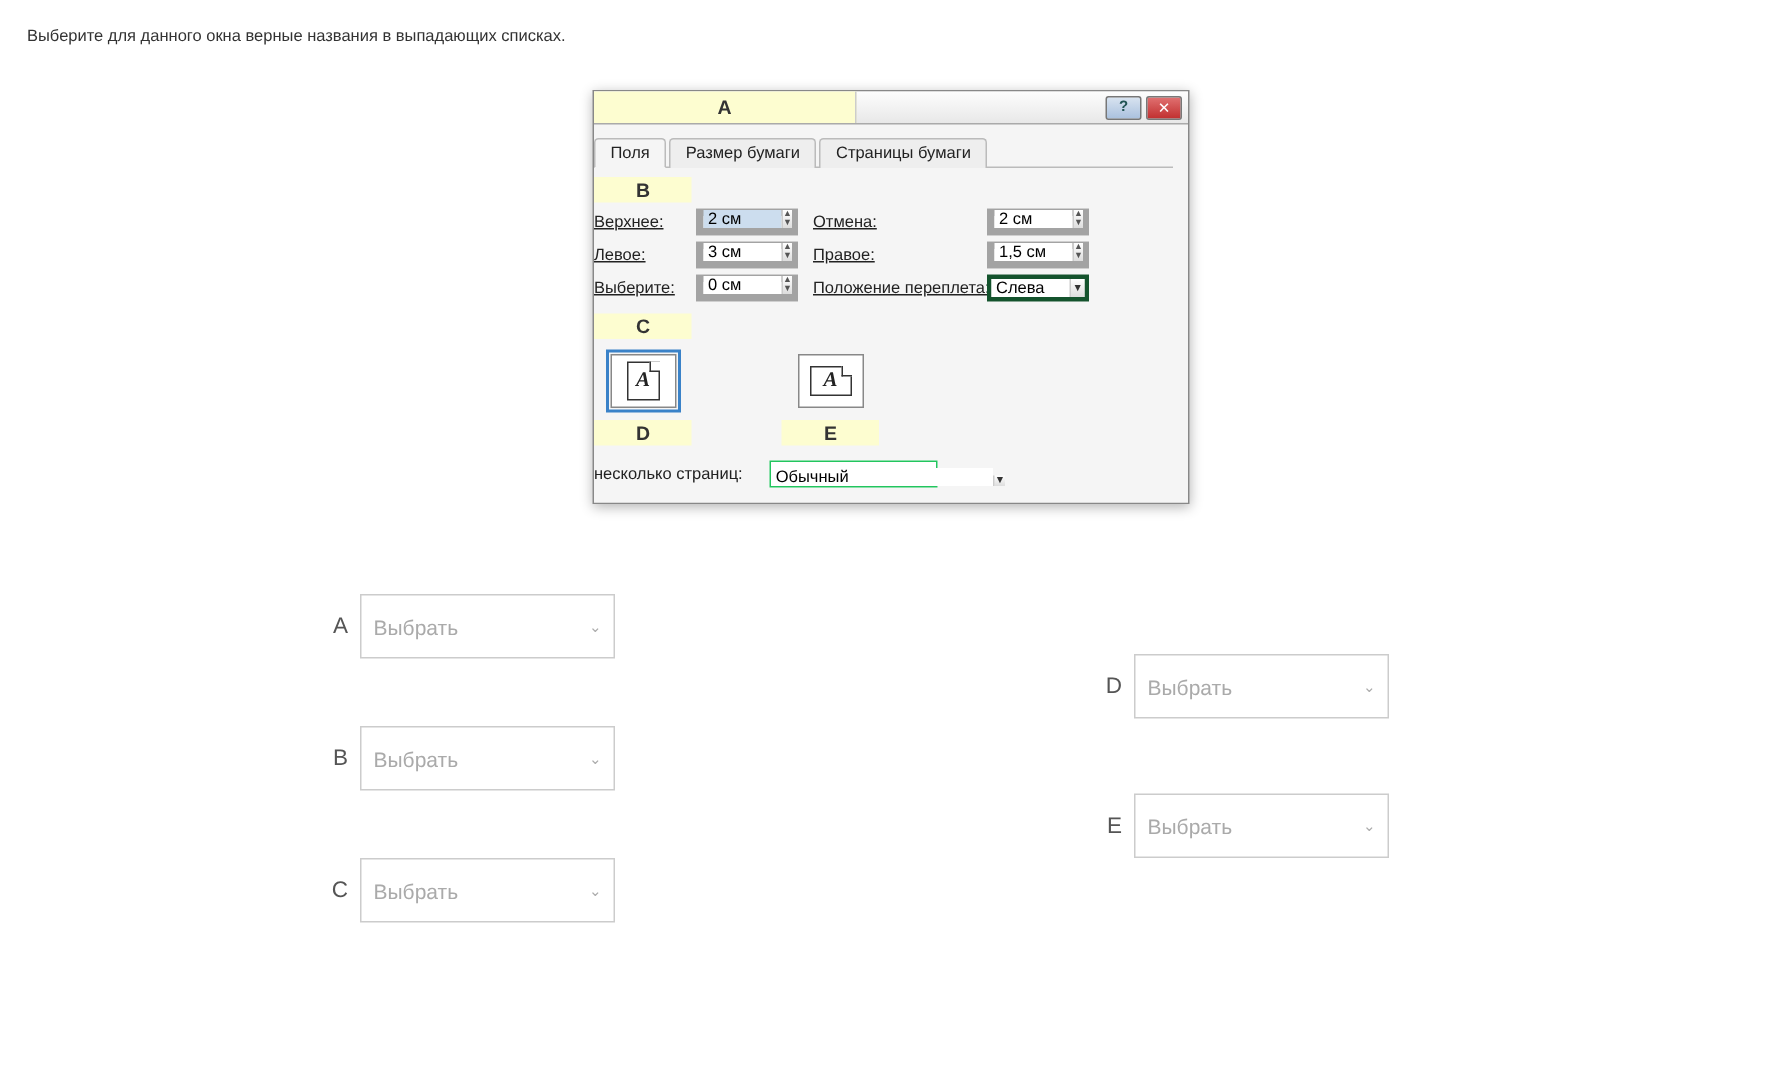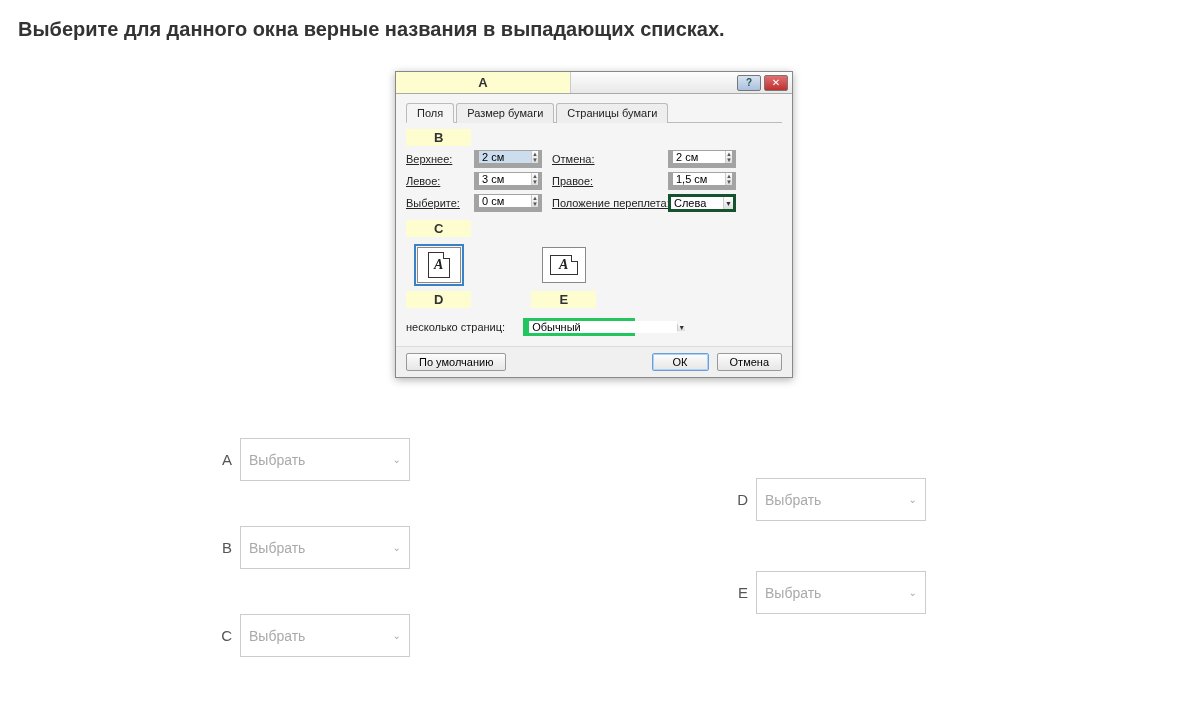--- a/index.html
+++ b/index.html
@@ -5,22 +5,22 @@
   * { box-sizing: border-box; }
   body {
     margin: 0;
     padding: 18px;
     font-family: "Segoe UI", Arial, sans-serif;
     font-size: 14px;
     color: #333;
     background: #fff;
   }
   .instruction {
-    font-weight: bold;
-    font-size: 20px;
+    font-weight: normal;
+    font-size: 11px;
     margin-bottom: 30px;
   }
   .dialog-wrap {
     display: flex;
     justify-content: center;
     margin-bottom: 50px;
   }
   .dialog {
     width: 398px;
     border: 1px solid #888;
@@ -55,21 +55,21 @@
     width: 24px; height:16px;
     border:1px solid #777;
     border-radius:2px;
     display:flex;align-items:center;justify-content:center;
     font-size:10px;color:#fff;
     background: linear-gradient(#8eb0d8,#4a73b0);
   }
   .tbtn.close { background: linear-gradient(#e07070,#c13030); }
   .tbtn.help { background: linear-gradient(#d8e3f0,#aac1de); color:#255; font-weight:bold;}
   .dialog-body {
-    padding: 8px 10px 10px 10px;
+    padding: 8px 10px 10px 0;
     background: #f5f5f5;
   }
   .tabs {
     display:flex;
     border-bottom:1px solid #bbb;
     margin-bottom:4px;
   }
   .tab {
     padding: 3px 10px;
     border:1px solid #bbb;
@@ -123,21 +123,21 @@
     border:1px solid #333; width:22px;height:26px; position:relative;
     display:flex;align-items:center;justify-content:center;font-family:serif;font-size:14px;font-weight:bold;font-style:italic;
   }
   .orient-glyph.land{ width:28px; height:20px; }
   .orient-glyph::before{
     content:""; position:absolute; top:-1px; right:-1px; width:6px;height:6px;
     border-left:1px solid #333;border-bottom:1px solid #333;background:#fff;
   }
   .pages-section { margin-top:6px; font-size:11px;}
   .pages-row{ display:flex;align-items:center;gap:18px;margin-top:6px;}
-  .pages-combo{ display:flex;align-items:center;border:6px solid #22c55e;background:#fff;height:18px;width:112px;}
+  .pages-combo{ display:flex;align-items:flex-end;border:1px solid #22c55e;background:#fff;height:18px;width:112px;}
   .pages-combo input{border:none;flex:1;font-size:11px;padding:0 3px;outline:none;}
   .pages-combo .dd{width:14px;border-left:1px solid #ccc;background:linear-gradient(#fff,#ddd);display:flex;align-items:center;justify-content:center;font-size:7px;color:#333;}
   .dialog-footer{
     display:flex;align-items:center;gap:8px;
     padding:6px 10px;
     border-top:1px solid #ddd;
     background:#f0f0f0;
   }
   .dlg-btn{
     border:1px solid #999;background:linear-gradient(#fdfdfd,#e6e6e6);
@@ -257,26 +257,20 @@
         <div class="pages-row">
           <span>несколько страниц:</span>
           <div class="pages-combo">
             <input value="Обычный" style="">
             <div class="dd">▼</div>
           </div>
         </div>
       </div>
     </div>
 
-    <div class="dialog-footer">
-      <button class="dlg-btn">По умолчанию</button>
-      <div style="flex:1"></div>
-      <button class="dlg-btn primary">ОК</button>
-      <button class="dlg-btn">Отмена</button>
-    </div>
   </div>
 </div>
 
 <div class="answers">
   <div class="answer-col">
     <div class="answer-row">
       <span class="answer-letter">A</span>
       <div class="answer-select">
         <span>Выбрать</span>
         <span class="chev">⌄</span>

